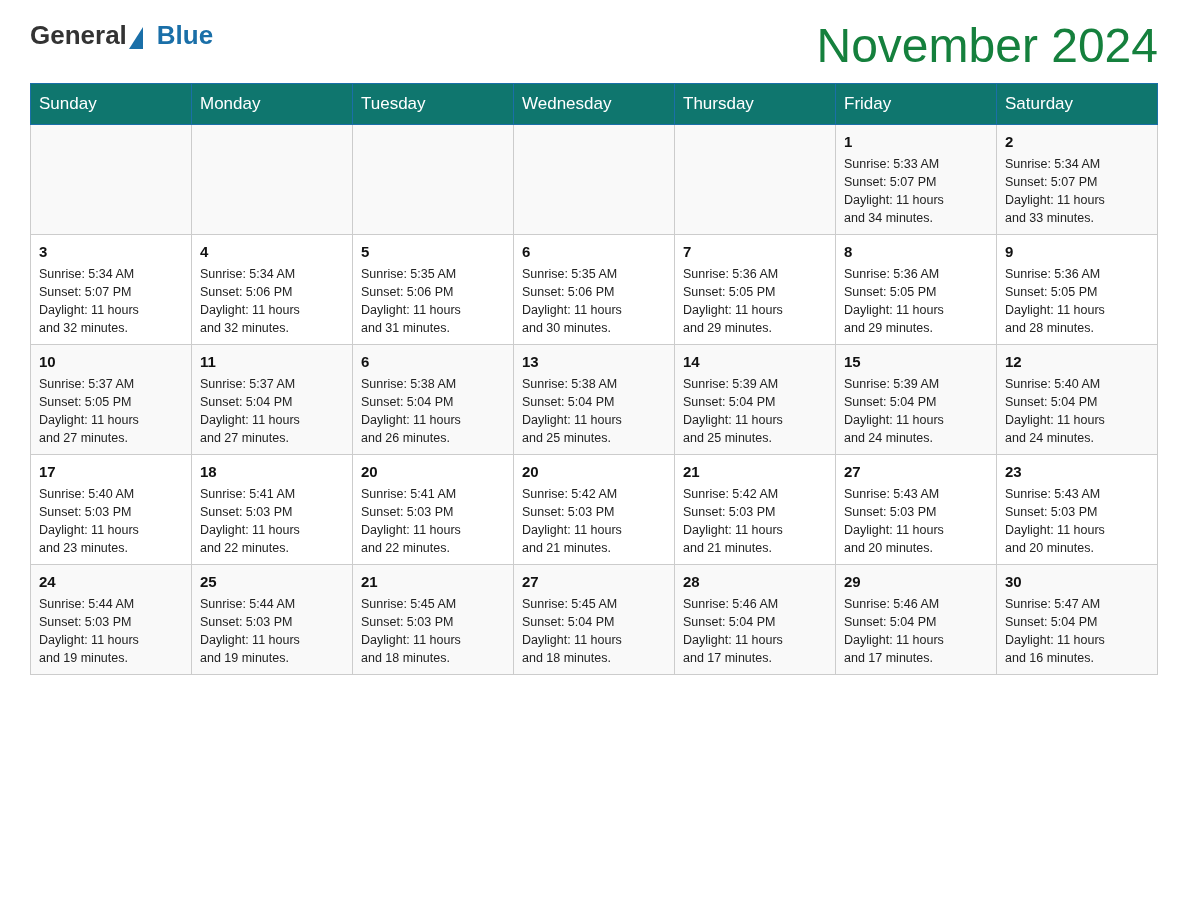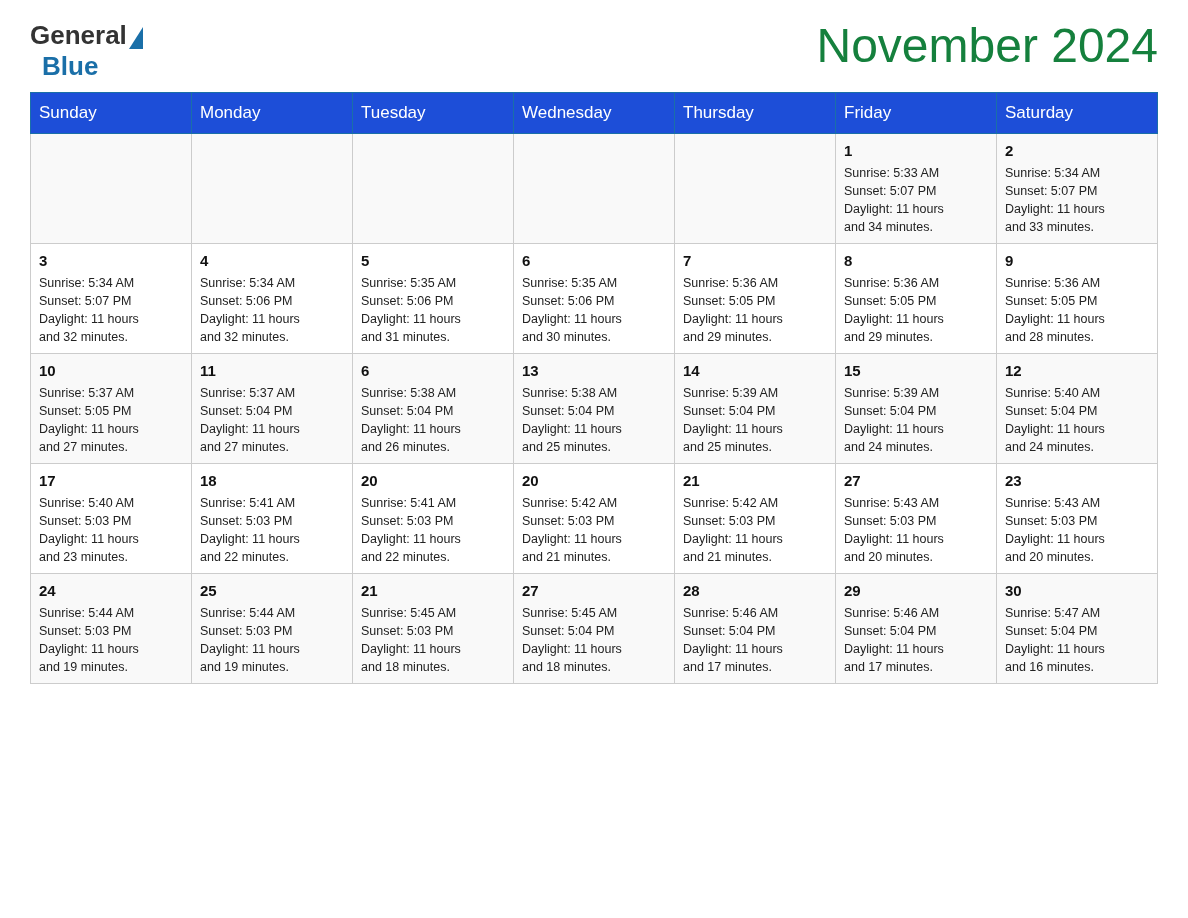--- a/index.html
+++ b/index.html
@@ -11,21 +11,21 @@
       min-height: 918px;
     }
     .header {
       display: flex;
       justify-content: space-between;
       align-items: flex-start;
       margin-bottom: 10px;
     }
     .logo {
       display: flex;
-      flex-direction: column;
+      flex-direction: row;
       align-items: flex-start;
     }
     .logo-text {
       display: flex;
       align-items: center;
       font-size: 26px;
       font-weight: bold;
       color: #333;
     }
     .logo-general { color: #333; }
@@ -95,21 +95,21 @@
     .day-info {
       font-size: 12.5px;
       color: #222;
       line-height: 1.45;
     }
     .empty-cell {
       background: #fff;
     }
     tr:nth-child(odd) td { background-color: #f9f9f9; }
     tr:nth-child(even) td { background-color: #fff; }
-    .header-row th { background-color: #1d4ed8; }
+    .header-row th { background-color: #0f766e; }
   </style>
 </head>
 <body>
 
 <div class="header">
   <div class="logo">
     <div class="logo-text">
       <span class="logo-general">General</span>
       <span class="logo-triangle"></span>
     </div>

